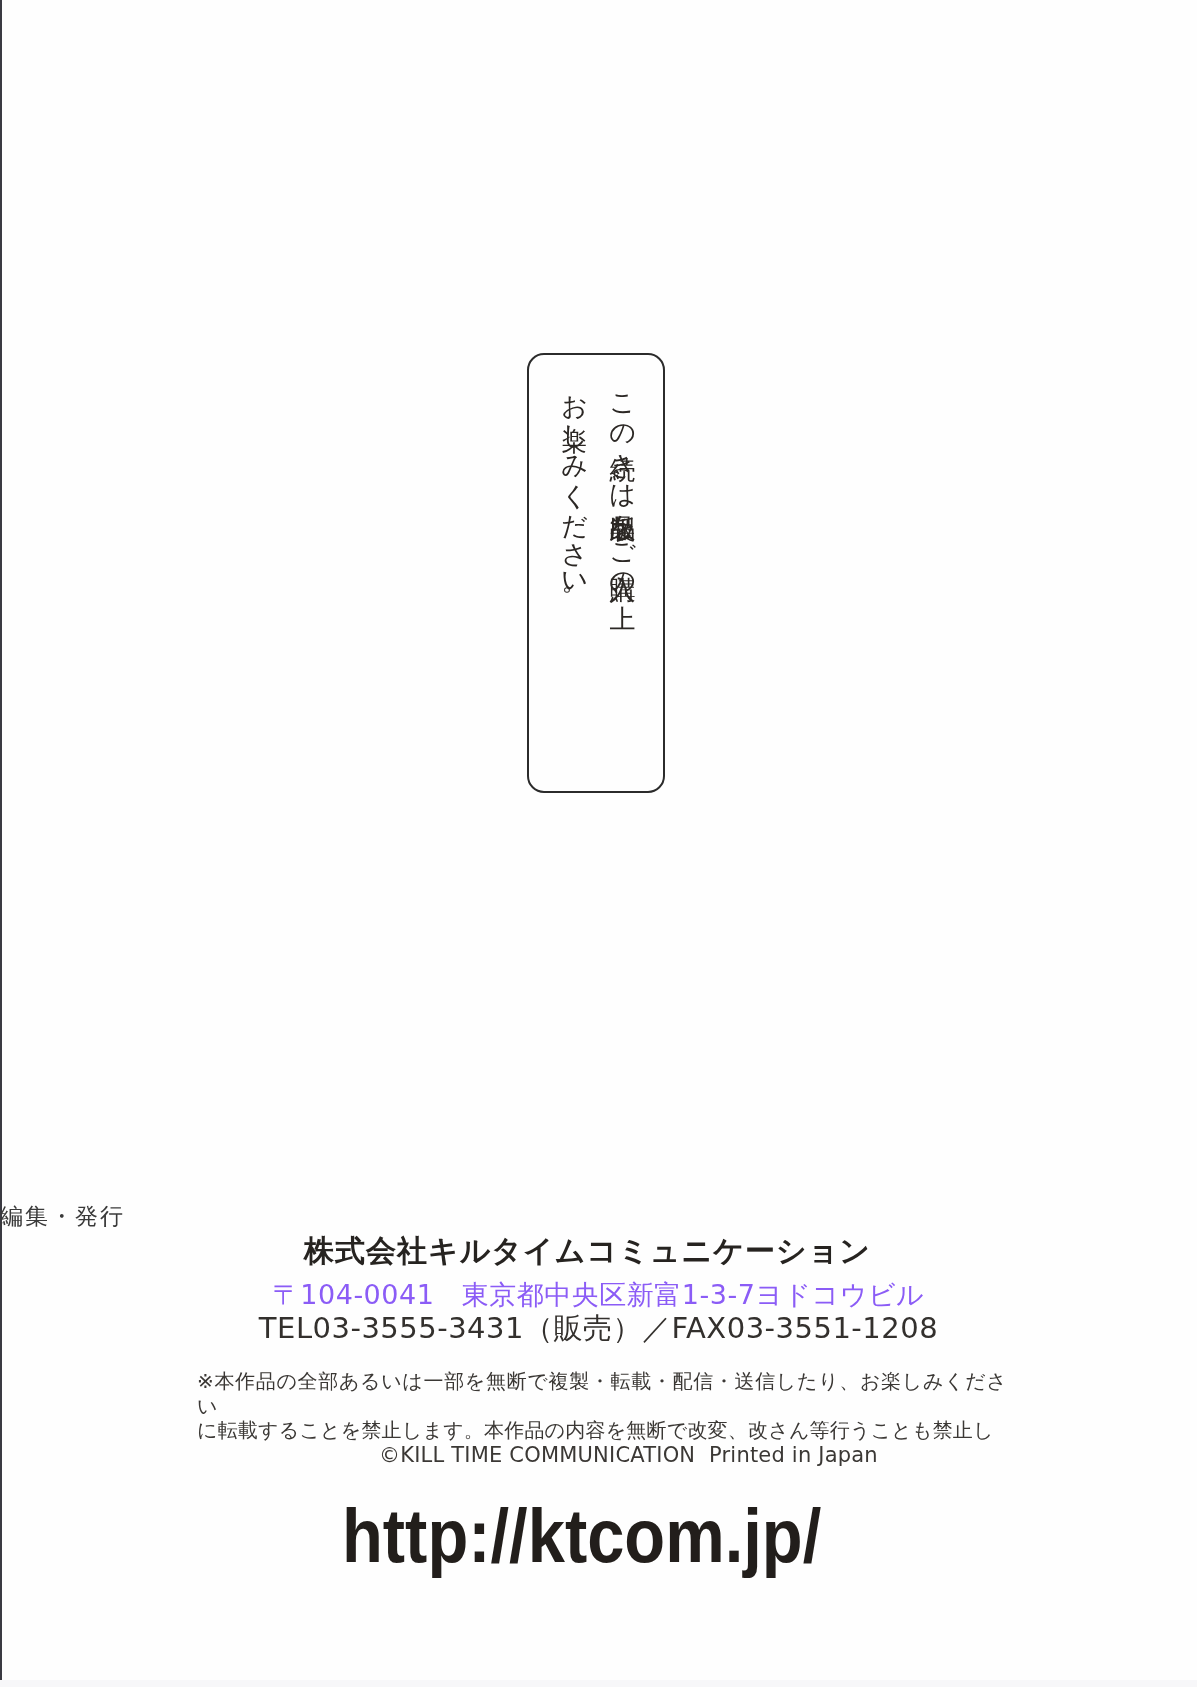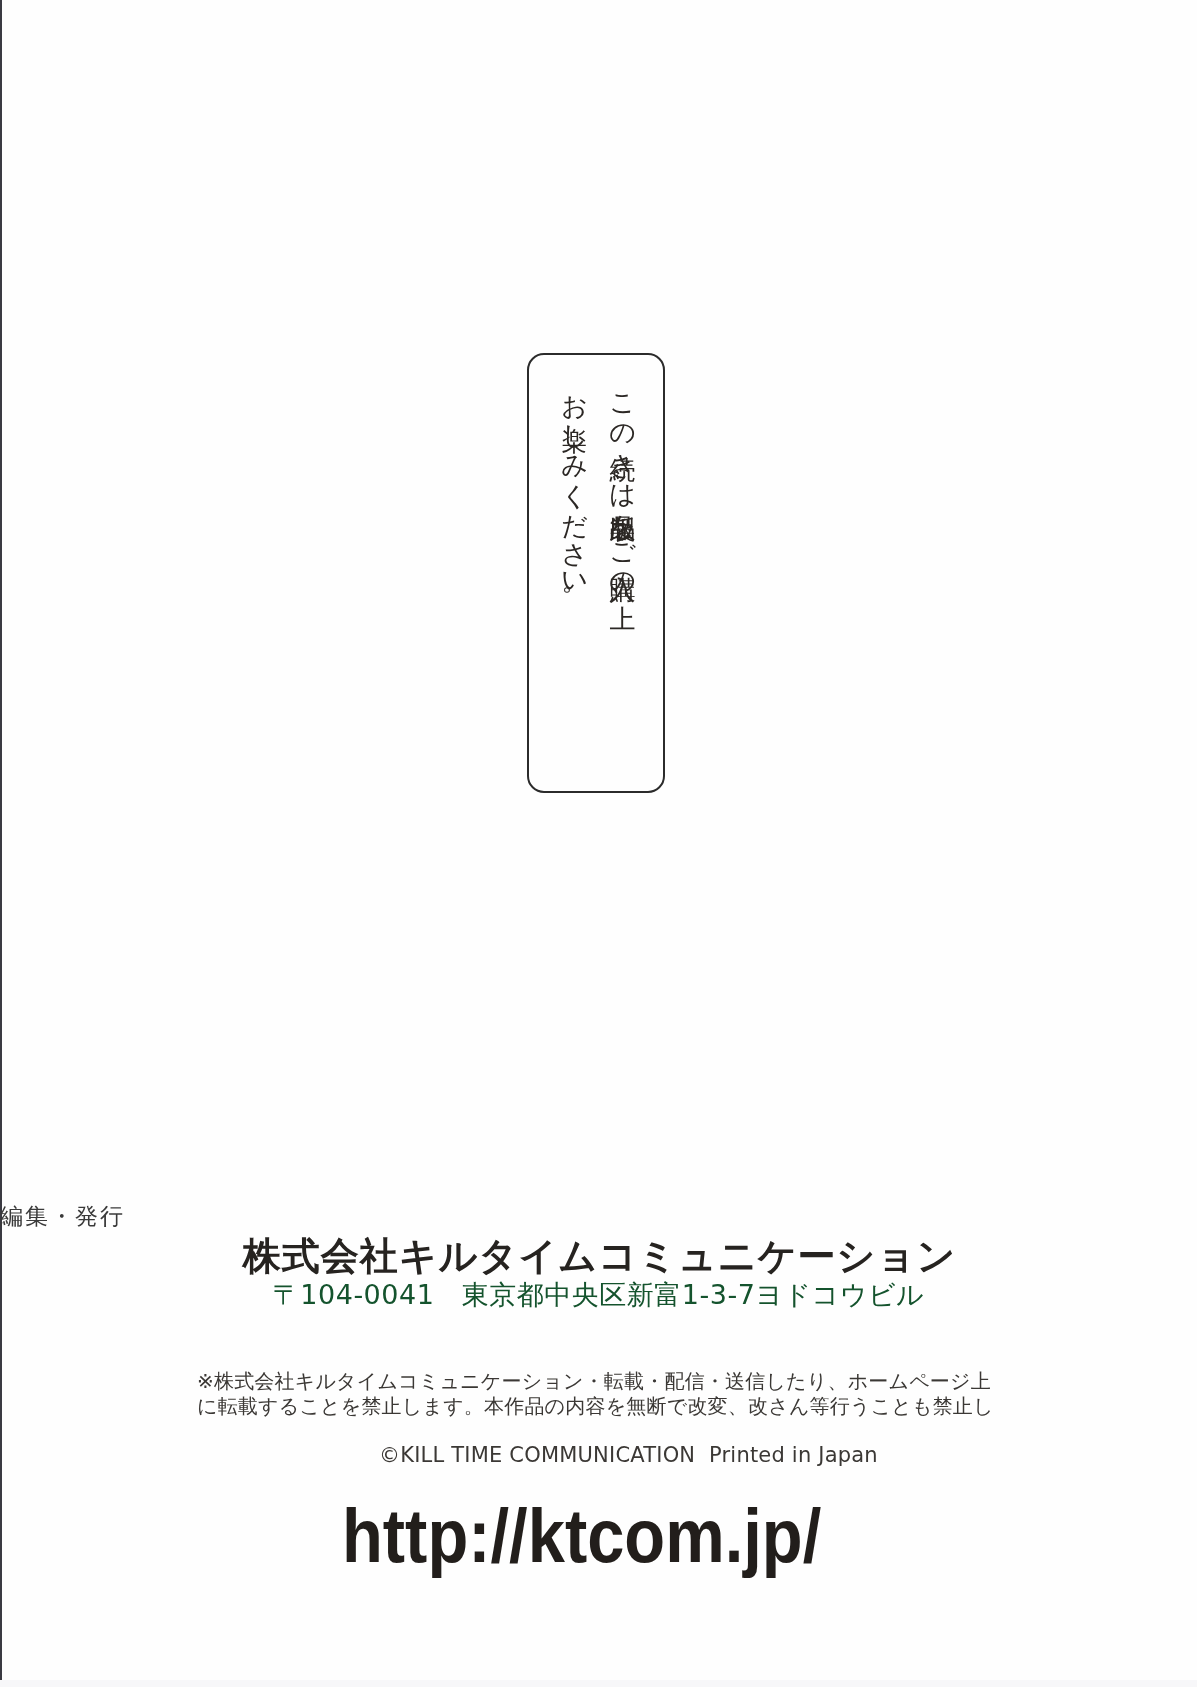--- a/index.html
+++ b/index.html
@@ -62,34 +62,33 @@
     font-size: 23px;
     font-weight: 500;
     letter-spacing: 2px;
     color: #3a3a3a;
   }
   .company-name {
     position: absolute;
     left: 0; top: 1231px;
     width: 1175px;
     text-align: center;
-    font-size: 38px;
+    font-size: 30px;
     font-weight: bold;
     letter-spacing: 1px;
     color: #262320;
-    padding-left: 12px;
   }
   .postal-address {
     position: absolute;
     left: 0; top: 1277px;
     width: 1197px;
     text-align: center;
     font-size: 27px;
     letter-spacing: 0.5px;
-    color: #14532d;
+    color: #8b5cf6;
   }
   .phone-fax {
     position: absolute;
     left: 0; top: 1309px;
     width: 1197px;
     text-align: center;
     font-size: 29px;
     letter-spacing: 0.5px;
     color: #33302d;
   }
@@ -137,23 +136,24 @@
     <div class="vline">この続きは製品版をご購入の上、</div>
     <div class="vline">お楽しみください。</div>
   </div>
 
   <div class="role-label">編集・発行</div>
 
   <div class="company-name">株式会社キルタイムコミュニケーション</div>
 
   <div class="postal-address">〒104-0041　東京都中央区新富1-3-7ヨドコウビル</div>
 
+  <div class="phone-fax">TEL03-3555-3431（販売）／FAX03-3551-1208</div>
 
   <div class="legal-notice">
-    <div>※株式会社キルタイムコミュニケーション・転載・配信・送信したり、ホームページ上</div>
+    <div>※本作品の全部あるいは一部を無断で複製・転載・配信・送信したり、お楽しみください</div>
     <div>に転載することを禁止します。本作品の内容を無断で改変、改さん等行うことも禁止し</div>
   </div>
 
   <div class="copyright-line">©KILL TIME COMMUNICATION  Printed in Japan</div>
 
   <div class="website-url">http://ktcom.jp/</div>
 
 </div>
 
 </body></html>

